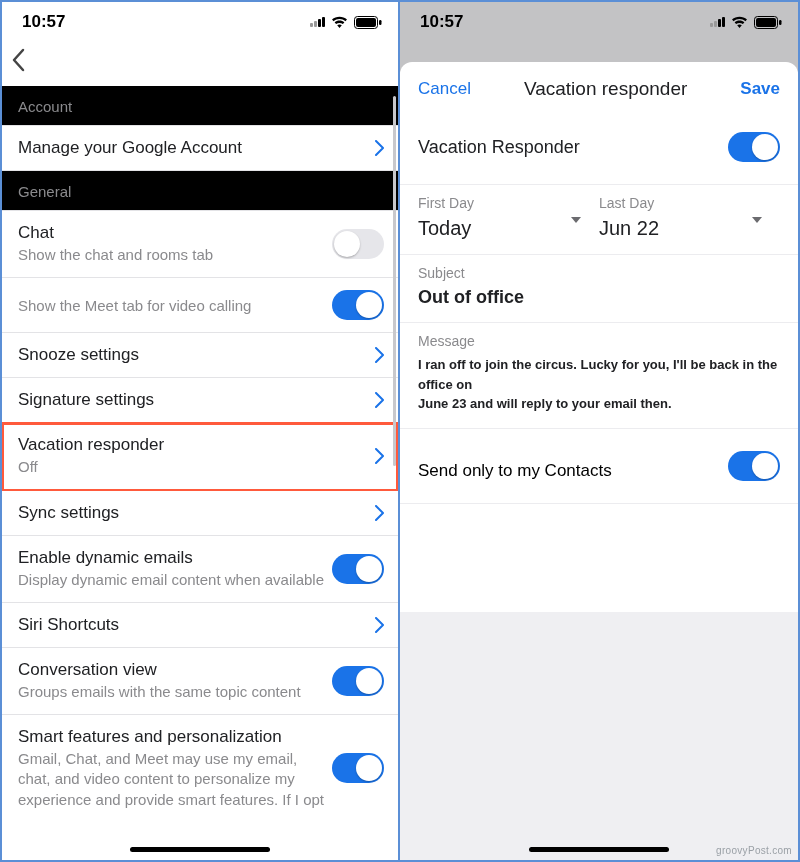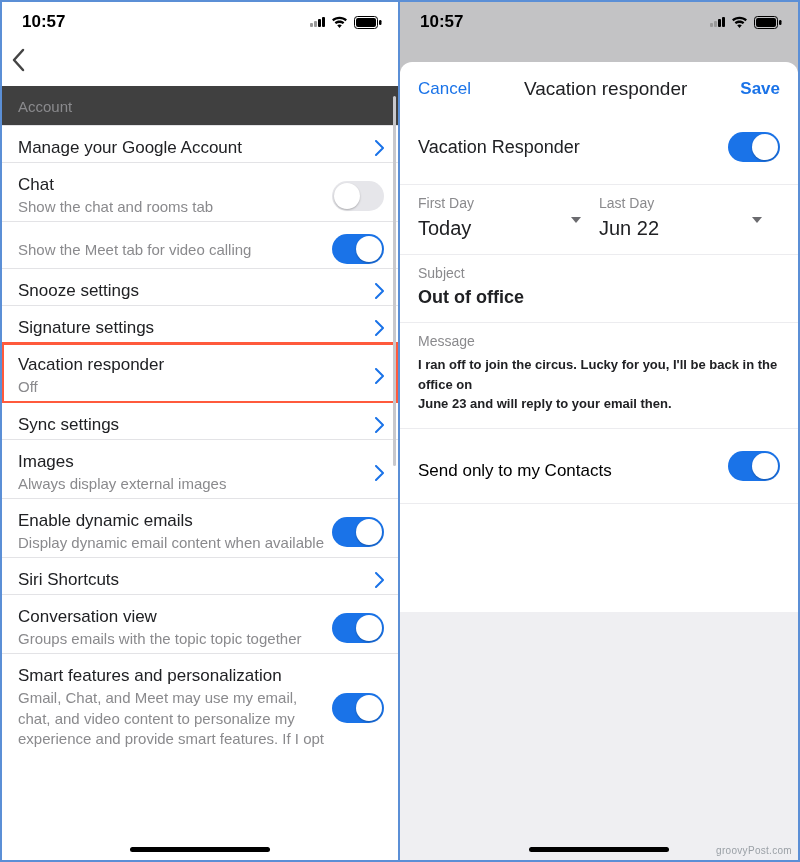--- a/index.html
+++ b/index.html
@@ -25,27 +25,27 @@
   .sig-dots { display: flex; align-items: flex-end; gap: 1px; }
   .sig-dots span { width: 3px; background:#999; border-radius:1px; display:inline-block;}
   .sig-dots span:nth-child(1){height:4px;} .sig-dots span:nth-child(2){height:6px;}
   .sig-dots span:nth-child(3){height:8px;background:#000;} .sig-dots span:nth-child(4){height:10px;background:#000;}
   .wifi-icon svg{display:block;}
   .batt { display:flex; align-items:center; }
 
   
   .nav-back { padding: 6px 10px 8px 6px; }
   .section-head {
-    background: #404040; color: #8a8a8d;
+    background: #000000; color: #8a8a8d;
     padding: 12px 16px 10px; font-size: 15px;
     border-bottom: 1px solid #e3e3e6;
   }
   .row {
     background:#fff; border-bottom: 1px solid #e3e3e6;
-    display:flex; align-items:center; padding: 12px 14px 4px 16px;
+    display:flex; align-items:center; padding: 12px 14px 12px 16px;
     position:relative;
   }
   .row .txt { flex:1 1 auto; }
   .row .title { font-size: 17px; color:#202124; }
   .row .sub { font-size: 15px; color:#8a8a8d; margin-top:2px; line-height:1.35;}
   .chev { color:#1a73e8; }
   .chev svg{display:block;}
   .row-highlight { outline: 3px solid #ff5a3c; outline-offset:-2px; }
 
   
@@ -138,20 +138,21 @@
       <div class="txt">
           <div class="title">Manage your Google Account</div>
         </div>
       <span class="chev">
           <svg width="9" height="16" viewBox="0 0 9 16">
             <path d="M1 1 L8 8 L1 15" stroke="#1a73e8" stroke-width="2" fill="none" stroke-linecap="round" stroke-linejoin="round"></path>
           </svg>
         </span>
     </div>
 
+    <div class="section-head">General</div>
 
     <div class="row">
       <div class="txt">
         <div class="title">Chat</div>
         <div class="sub">Show the chat and rooms tab</div>
       </div>
       <div class="toggle off">
           <span class="knob"></span>
         </div>
     </div>
@@ -203,31 +204,20 @@
       <div class="txt">
           <div class="title">Sync settings</div>
         </div>
       <span class="chev">
           <svg width="9" height="16" viewBox="0 0 9 16">
             <path d="M1 1 L8 8 L1 15" stroke="#1a73e8" stroke-width="2" fill="none" stroke-linecap="round" stroke-linejoin="round"></path>
           </svg>
         </span>
     </div>
 
-    <div class="row">
-      <div class="txt">
-        <div class="title">Images</div>
-        <div class="sub">Always display external images</div>
-      </div>
-      <span class="chev">
-          <svg width="9" height="16" viewBox="0 0 9 16">
-            <path d="M1 1 L8 8 L1 15" stroke="#1a73e8" stroke-width="2" fill="none" stroke-linecap="round" stroke-linejoin="round"></path>
-          </svg>
-        </span>
-    </div>
 
     <div class="row">
       <div class="txt">
         <div class="title">Enable dynamic emails</div>
         <div class="sub">Display dynamic email content when available</div>
       </div>
       <div class="toggle on">
           <span class="knob"></span>
         </div>
     </div>
@@ -239,21 +229,21 @@
       <span class="chev">
           <svg width="9" height="16" viewBox="0 0 9 16">
             <path d="M1 1 L8 8 L1 15" stroke="#1a73e8" stroke-width="2" fill="none" stroke-linecap="round" stroke-linejoin="round"></path>
           </svg>
         </span>
     </div>
 
     <div class="row">
       <div class="txt">
         <div class="title">Conversation view</div>
-        <div class="sub">Groups emails with the topic topic together</div>
+        <div class="sub">Groups emails with the same topic content</div>
       </div>
       <div class="toggle on">
           <span class="knob"></span>
         </div>
     </div>
 
     <div class="row" style="border-bottom:none;">
       <div class="txt">
         <div class="title">Smart features and personalization</div>
         <div class="sub">Gmail, Chat, and Meet may use my email, chat, and video content to personalize my experience and provide smart features. If I opt</div>

